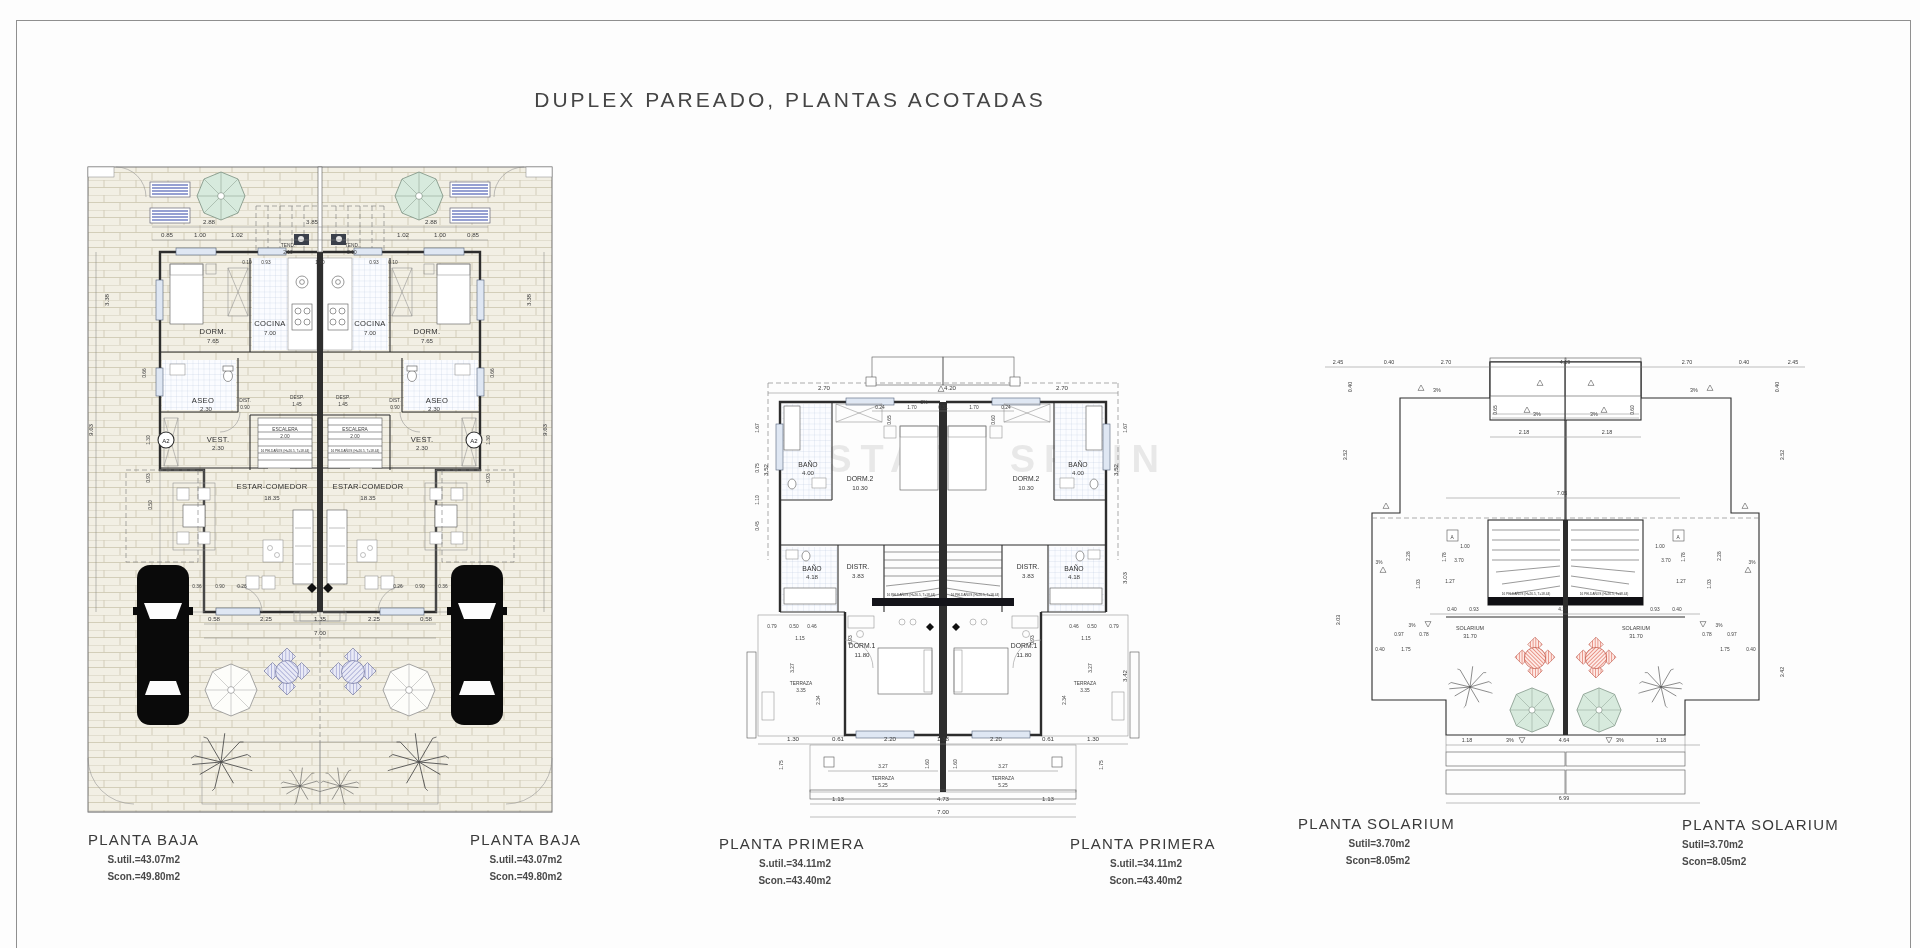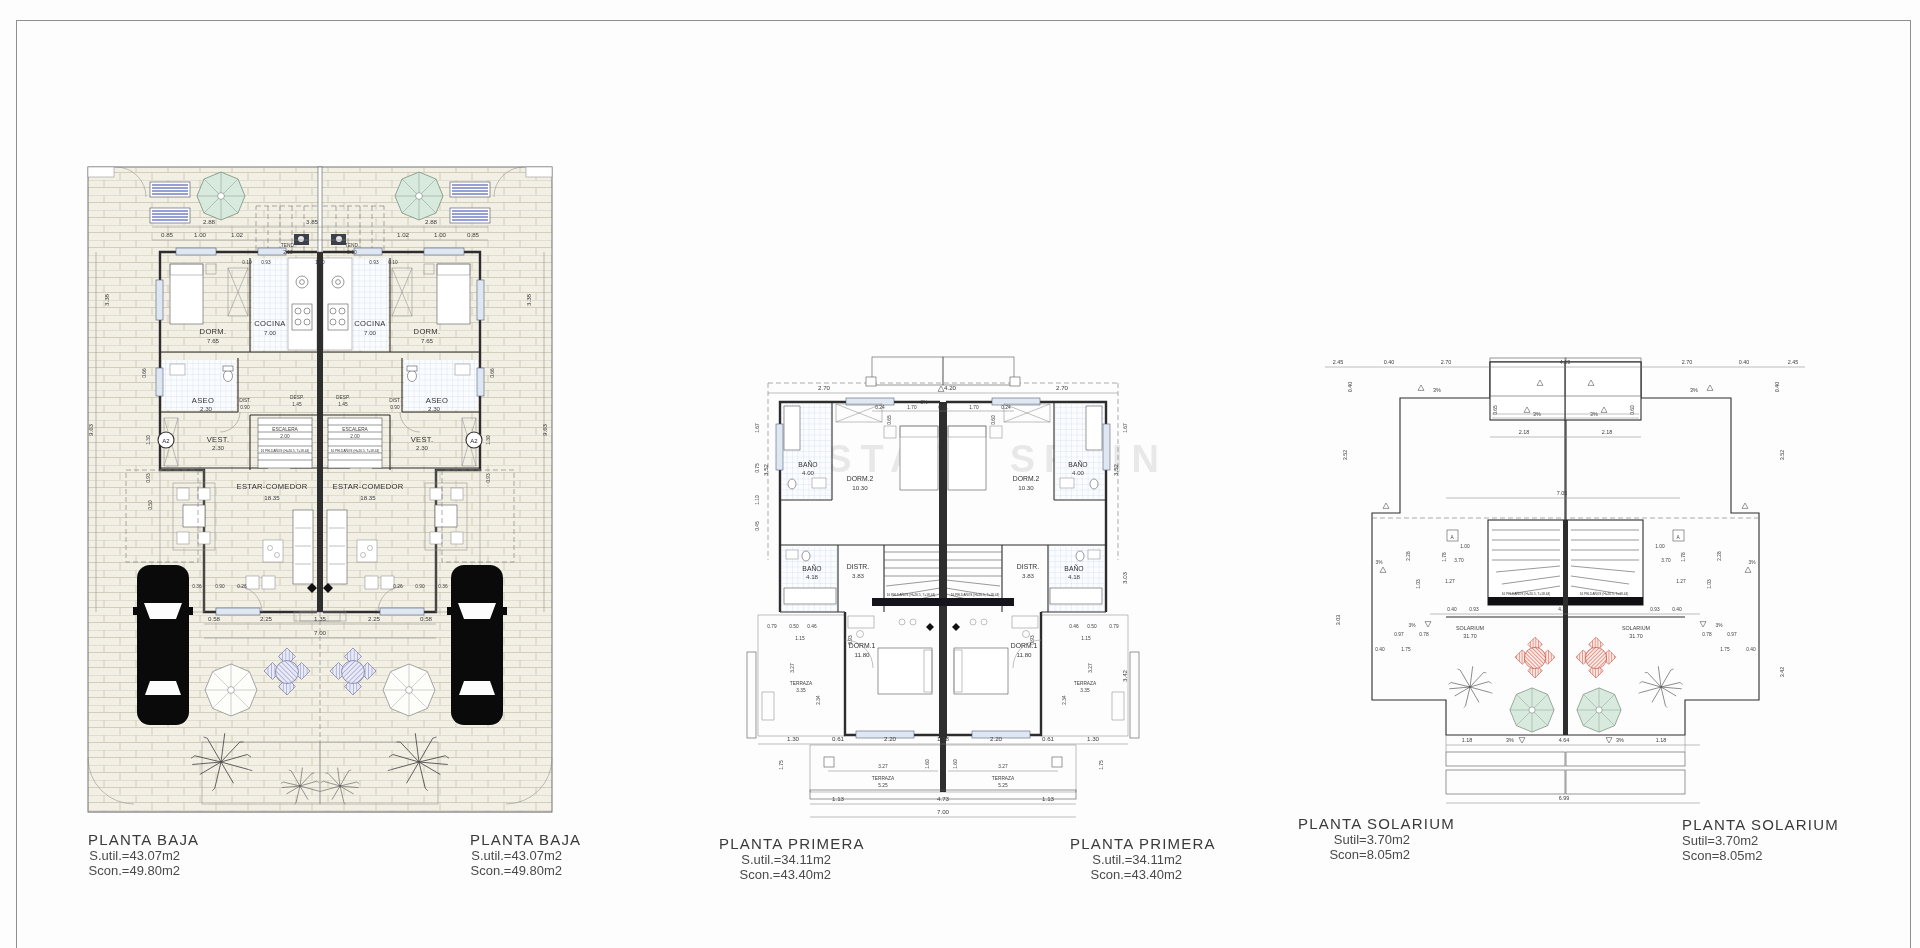--- a/index.html
+++ b/index.html
@@ -6,21 +6,21 @@
   .page{position:relative;width:1920px;height:948px;background:#fdfdfd;overflow:hidden;
         font-family:"Liberation Sans",sans-serif;}
   .frame{position:absolute;left:16px;top:20px;width:1893px;height:930px;
          border-left:1.5px solid #8f8f8f;border-top:1.5px solid #8f8f8f;border-right:1.5px solid #8f8f8f;}
   .title{position:absolute;left:520px;top:88px;width:540px;text-align:center;
          font-size:21px;letter-spacing:3px;color:#454545;white-space:nowrap;}
   .watermark{position:absolute;left:770px;top:438px;width:420px;text-align:center;
          font-size:38px;font-weight:bold;letter-spacing:9px;color:rgba(125,125,125,0.16);white-space:nowrap;}
   .plabel{position:absolute;color:#3a3a3a;}
   .plabel .t{font-size:15px;letter-spacing:1.2px;white-space:nowrap;}
-  .plabel .s{font-size:13px;color:#4a4a4a;margin-top:0;white-space:nowrap;}
+  .plabel .s{font-size:10px;color:#4a4a4a;margin-top:6px;white-space:nowrap;font-weight:bold;}
   .alignR .s{text-align:right;}
   .alignL .s{text-align:left;}
   svg{position:absolute;left:0;top:0;}
   svg text{font-family:"Liberation Sans",sans-serif;}
   .dim{font-size:6.2px;fill:#3d3d3d;text-anchor:middle;}
   .dimS{font-size:4.8px;fill:#3d3d3d;text-anchor:middle;}
   .dim3{font-size:5.4px;fill:#3d3d3d;text-anchor:middle;}
   .room{font-size:7.6px;fill:#2e2e2e;text-anchor:middle;letter-spacing:.3px;}
   .rm3{font-size:6.8px;fill:#2e2e2e;text-anchor:middle;}
   .note{font-size:3.2px;fill:#333;text-anchor:middle;}
@@ -35,20 +35,21 @@
   .dl{stroke:#7d7d7d;stroke-width:.5;fill:none;}
   .dash{stroke:#777;stroke-width:.6;stroke-dasharray:5 3;fill:none;}
   .win{fill:#dfe7f3;stroke:#55617a;stroke-width:.6;}
   .tri{fill:none;stroke:#555;stroke-width:.6;}
 </style>
 </head>
 <body>
 
 <div class="page">
   <div class="frame"></div>
+  <div class="title">DUPLEX PAREADO, PLANTAS ACOTADAS</div>
   <div class="watermark">ESTATE SPAIN</div>
 
   <svg width="1920" height="948" viewBox="0 0 1920 948">
     <defs>
       <pattern id="brick" width="32" height="15" patternUnits="userSpaceOnUse">
         <rect width="32" height="15" fill="#f2efe4"></rect>
         <path d="M0,0H32M0,7.5H32M8,0V7.5M24,7.5V15" stroke="#ccc5ae" stroke-width="0.8" fill="none"></path>
       </pattern>
       <pattern id="tile" width="5.5" height="5.5" patternUnits="userSpaceOnUse">
         <rect width="5.5" height="5.5" fill="#fbfcff"></rect>

